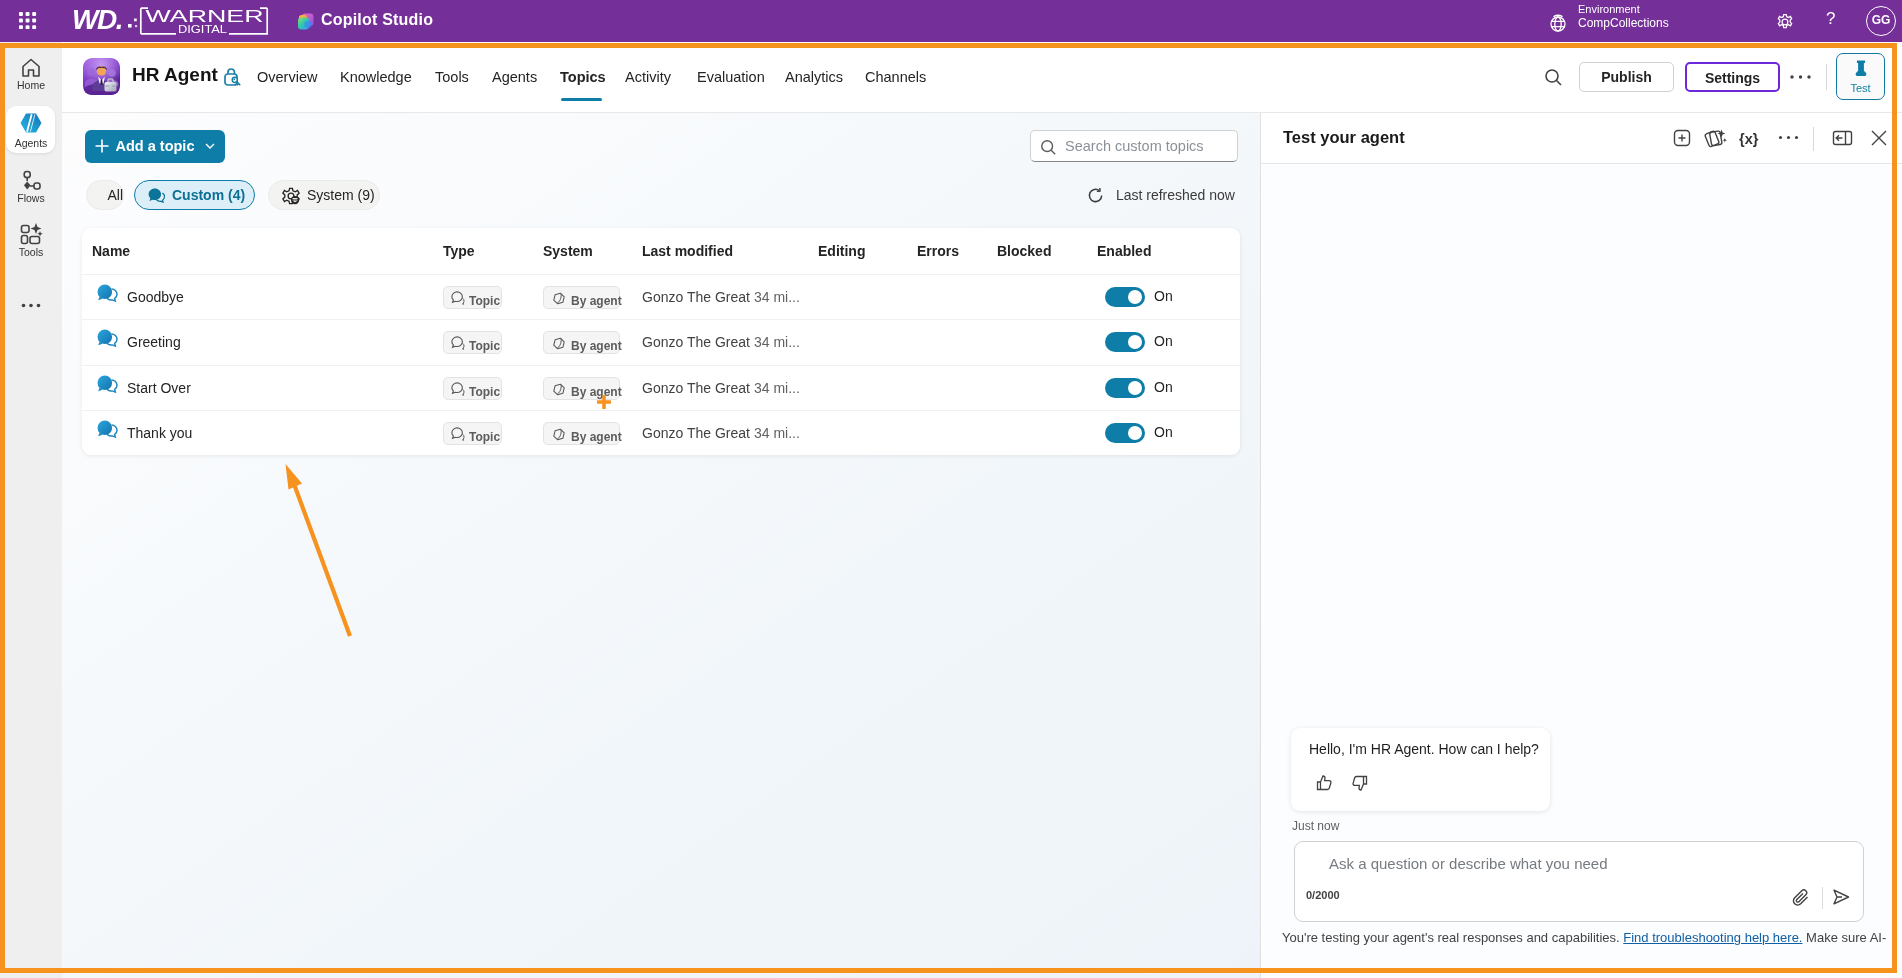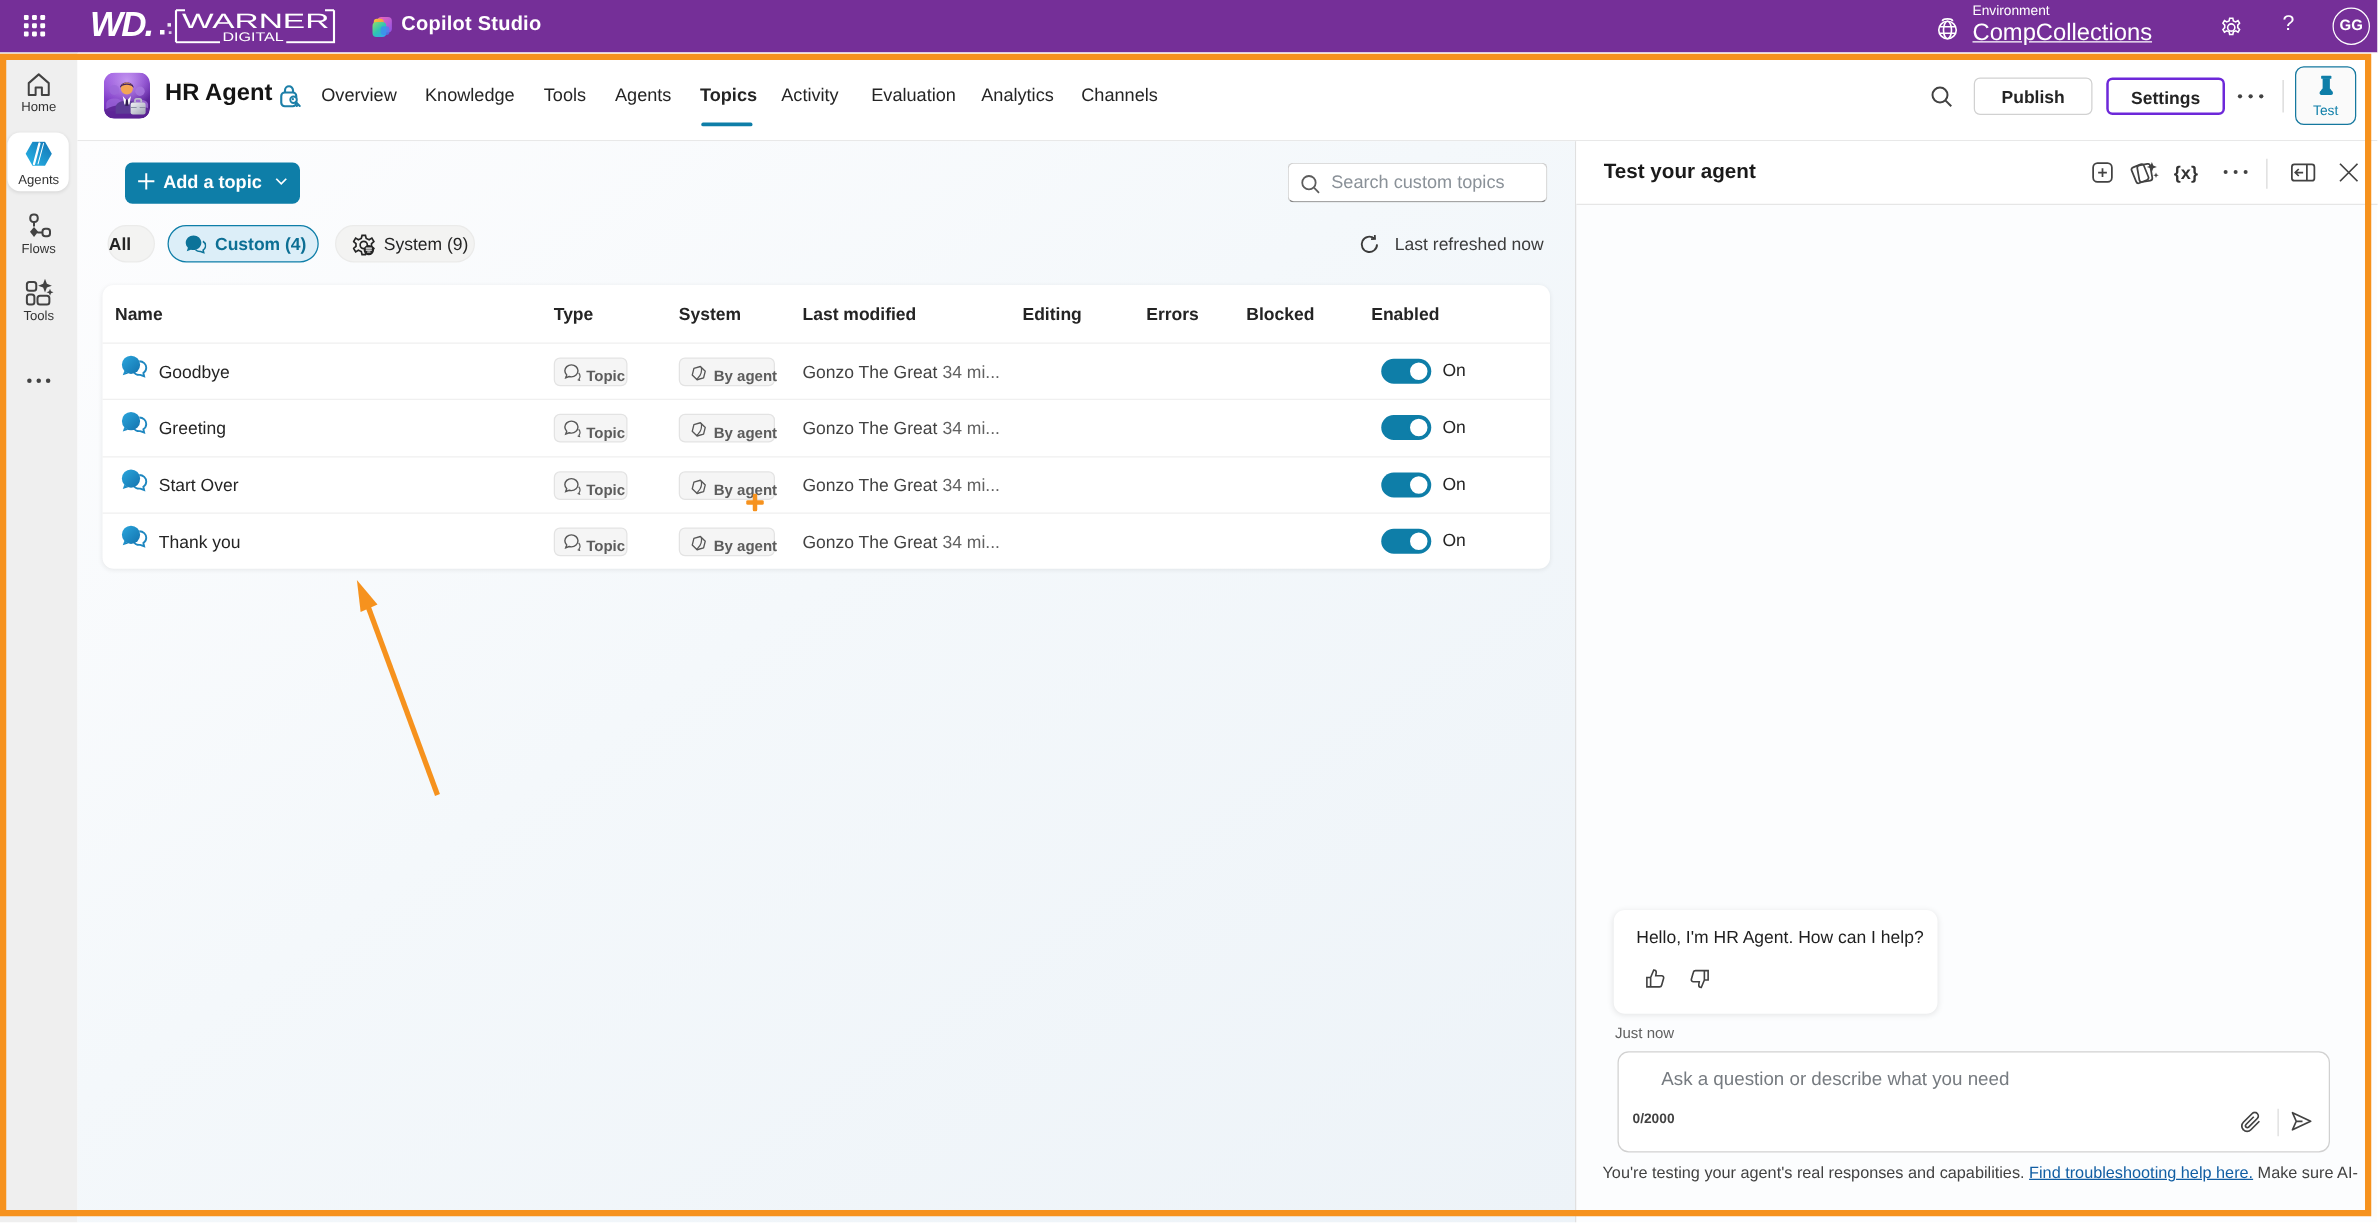--- a/index.html
+++ b/index.html
@@ -8,21 +8,21 @@
 
 
 #topbar { position:absolute; left:0; top:0; width:1902px; height:42px; background:#752F98; color:#fff; }
 #waffle { position:absolute; left:19px; top:12px; width:18px; height:18px; }
 #wdlogo { position:absolute; left:72px; top:7px; width:210px; height:28px; }
 #cslogo { position:absolute; left:296px; top:12px; }
 #cstext { position:absolute; left:321px; top:11px; font-size:16px; font-weight:bold; letter-spacing:0.2px; }
 #envblock { position:absolute; left:1547px; top:2px; }
 #envicon { position:absolute; left:0px; top:12px; }
 #envlabel { position:absolute; left:31px; top:1px; font-size:11px; }
-#envname { position:absolute; left:31px; top:14px; font-size:19px;text-decoration:underline; }
+#envname { position:absolute; left:31px; top:14px; font-size:12px; }
 .topicon { position:absolute; top:13px; }
 #avatar { position:absolute; left:1866px; top:6px; width:30px; height:30px; border:1.6px solid #fff; border-radius:50%; text-align:center; line-height:27px; font-size:12px; font-weight:bold; }
 
 
 #rail { position:absolute; left:0; top:42px; width:62px; height:936px; background:#efefef; }
 .railitem { position:absolute; left:0; width:62px; text-align:center; color:#333; }
 .raillabel { font-size:10.5px; color:#333; margin-top:-4px; }
 #railsel { position:absolute; left:6px; top:64px; width:49px; height:47px; background:#fff; border-radius:10px; box-shadow:0 1px 3px rgba(0,0,0,0.09); }
 
 
@@ -33,25 +33,25 @@
 .nav { position:absolute; left:0; top:0; width:100%; height:71px; font-size:14.5px; color:#242424; }
 .nav span { position:absolute; top:27px; white-space:nowrap; }
 #publish { position:absolute; left:1517px; top:20px; width:95px; height:30px; border:1px solid #d1d1d1; border-radius:5px; background:#fff; font-size:14px; font-weight:bold; color:#242424; text-align:center; line-height:28px; }
 #settingsbtn { position:absolute; left:1623px; top:20px; width:95px; height:30px; border:2px solid #6d28d9; border-radius:5px; background:#fff; font-size:14px; font-weight:bold; color:#242424; text-align:center; line-height:28px; }
 #tbdivider { position:absolute; left:1764px; top:22px; width:1px; height:26px; background:#d6d6d6; }
 #testbtn { position:absolute; left:1774px; top:11px; width:49px; height:47px; border:1.5px solid #15789f; border-radius:7px; background:#fafafa; text-align:center; }
 #testbtn .lbl { display:block; font-size:11px; color:#0E7EA8; margin-top:1px; }
 
 
 #content { position:absolute; left:62px; top:113px; width:1198px; height:865px; background:linear-gradient(145deg,#fdfdfe 0%,#f4f8fb 45%,#edf3f8 100%); }
-#addtopic { position:absolute; left:23px; top:17px; width:140px; height:33px; background:#0E7EA8; border-radius:6px; color:#fff; font-size:14.5px; font-weight:bold; line-height:33px; text-align:center;margin-left:15px; }
+#addtopic { position:absolute; left:23px; top:17px; width:140px; height:33px; background:#0E7EA8; border-radius:6px; color:#fff; font-size:14.5px; font-weight:bold; line-height:33px; text-align:center; }
 #searchbox { position:absolute; left:968px; top:17px; width:208px; height:32px; background:#fff; border:1px solid #d1d1d1; border-bottom:1px solid #878787; border-radius:5px; }
 #searchbox .ph { position:absolute; left:34px; top:7px; font-size:14.5px; color:#8a9198; }
 .pill { position:absolute; top:67px; height:30px; border-radius:15px; background:#f3f3f2; border:1px solid #ebebea; font-size:14px; color:#242424; }
-#pillall { left:24px; width:38px; text-align:left; line-height:28px;font-weight:bold; }
+#pillall { left:24px; width:38px; text-align:right; line-height:28px; }
 #pillcustom { left:72px; width:121px; background:#dceef8; border:1.5px solid #0E7EA8; color:#0c6f94; font-weight:bold; }
 #pillsystem { left:206px; width:112px; }
 #refreshed { position:absolute; left:1025px; top:74px; font-size:14px; color:#3b3b3b; }
 
 
 #tbl { position:absolute; left:20px; top:115px; width:1158px; height:227px; background:#fff; border-radius:9px; box-shadow:0 1px 4px rgba(0,0,0,0.08); }
 .trow { position:absolute; left:0; width:1158px; border-top:1px solid #f0f0f0; }
 .hcell { position:absolute; top:0; font-size:14px; font-weight:bold; color:#242424; }
 .cell { position:absolute; font-size:14px; color:#242424; white-space:nowrap; }
 .chip { position:absolute; top:11px; height:23px; background:#f5f5f5; border:1px solid #e3e3e3; border-radius:5px; font-size:12px; font-weight:bold; color:#5c5c5c; line-height:21px; white-space:nowrap; }

